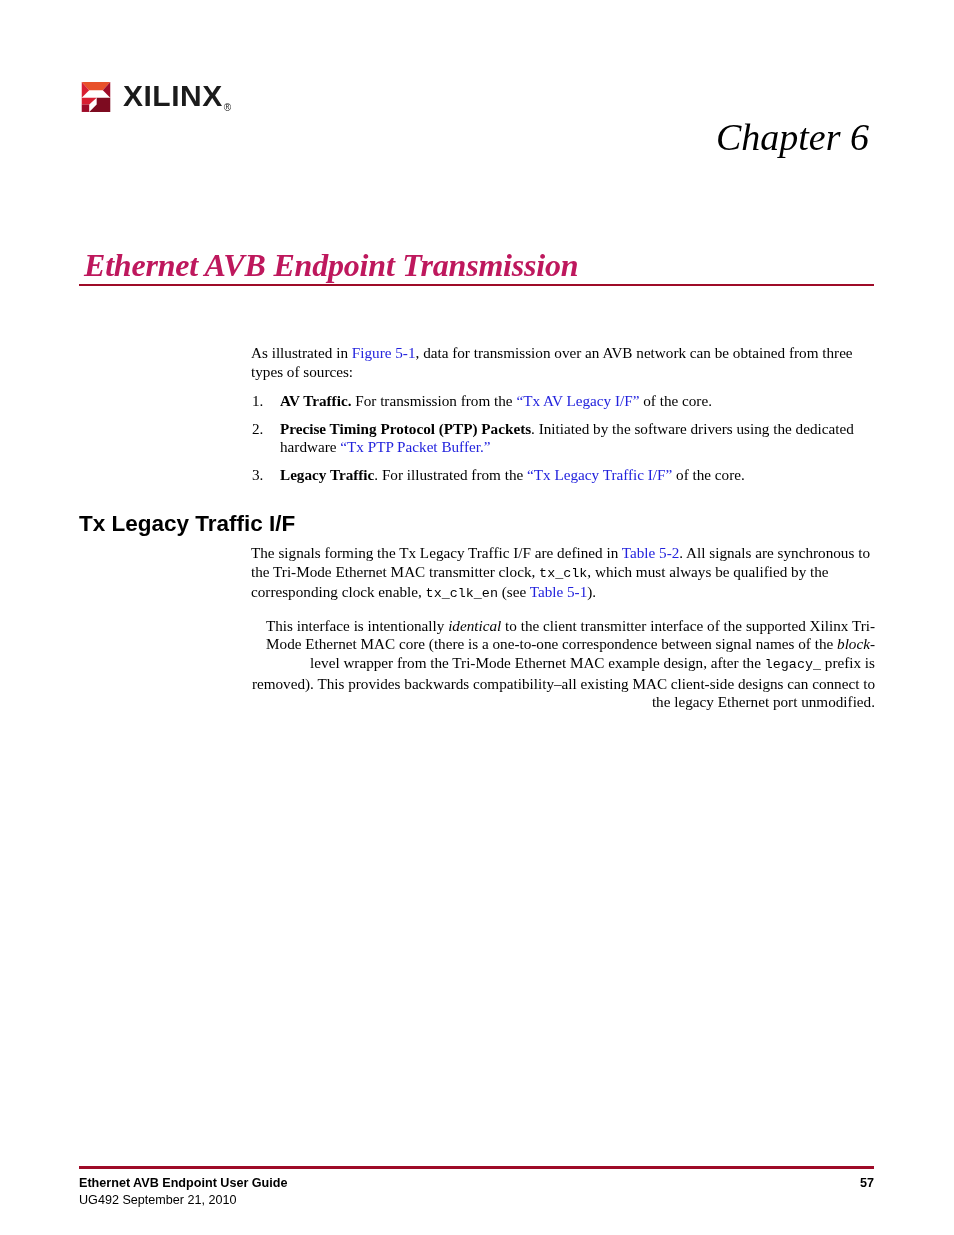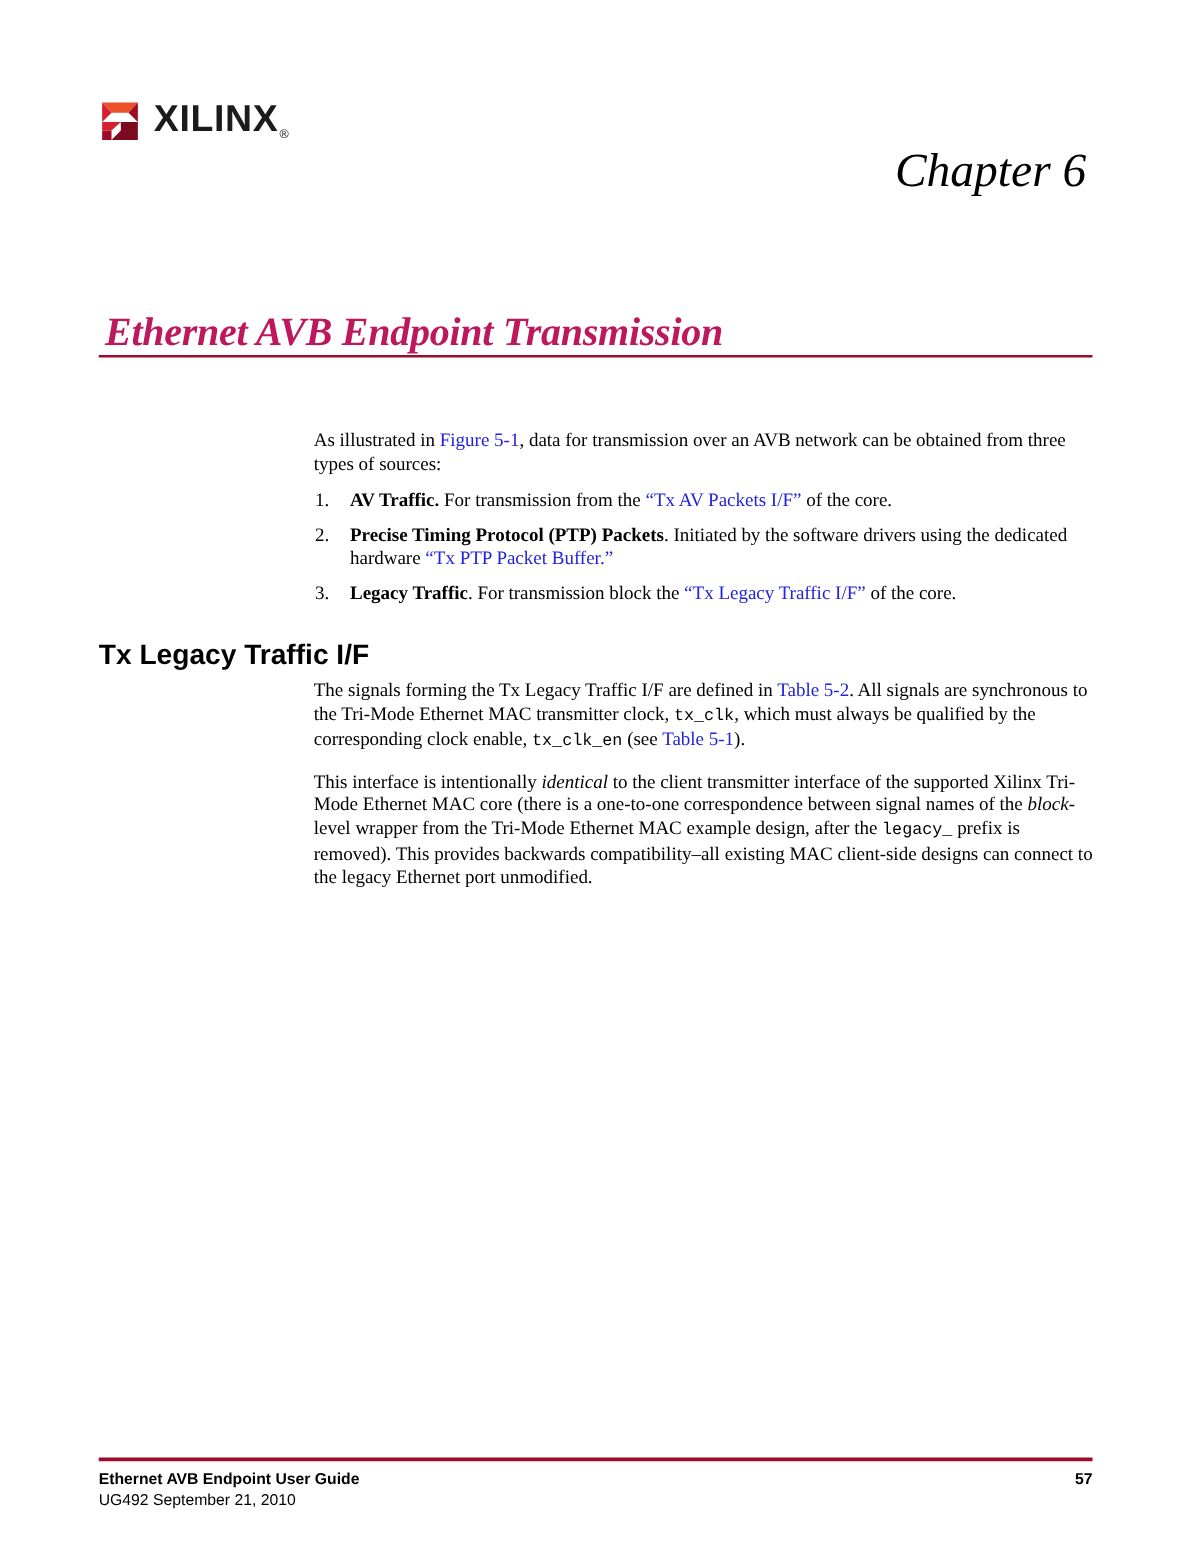--- a/index.html
+++ b/index.html
@@ -93,21 +93,21 @@
     top: 332px;
     width: 622px;
     font-size: 15.2px;
     line-height: 18.6px;
     text-align: left;
   }
   .para {
     margin: 12px 0 9px 0;
   }
   .para.tight { margin-bottom: 6px; }
-  .para.gap-before { margin-top: 13px; }
+  .para.gap-before { margin-top: 13px; text-align: right; }
 
   
   .num-list {
     margin: 11px 0 0 0;
     padding: 0;
     list-style: none;
   }
   .num-list li {
     position: relative;
     padding-left: 29px;
@@ -220,27 +220,27 @@
   <div class="chapter-label">Chapter 6</div>
 
   <h1 class="chapter-title">Ethernet AVB Endpoint Transmission</h1>
   <div class="title-rule"></div>
 
   <div class="body-col">
     <p class="para"><span>As illustrated in </span><span class="xref">Figure 5-1</span><span>, data for transmission over an AVB network can be obtained from three types of sources:</span></p>
 
     <ol class="num-list">
       <li>
-        <span class="num">1.</span><span class="bold">AV Traffic.</span><span> For transmission from the </span><span class="xref">“Tx AV Packets I/F”</span><span> of the core.</span>
+        <span class="num">1.</span><span class="bold">AV Traffic.</span><span> For transmission from the </span><span class="xref">“Tx AV Legacy I/F”</span><span> of the core.</span>
       </li>
       <li>
         <span class="num">2.</span><span class="bold">Precise Timing Protocol (PTP) Packets</span><span>. Initiated by the software drivers using the dedicated hardware </span><span class="xref">“Tx PTP Packet Buffer.”</span><span></span>
       </li>
       <li>
-        <span class="num">3.</span><span class="bold">Legacy Traffic</span><span>. For transmission block the </span><span class="xref">“Tx Legacy Traffic I/F”</span><span> of the core.</span>
+        <span class="num">3.</span><span class="bold">Legacy Traffic</span><span>. For illustrated from the </span><span class="xref">“Tx Legacy Traffic I/F”</span><span> of the core.</span>
       </li>
     </ol>
   </div>
 
   <h2 class="section-heading">Tx Legacy Traffic I/F</h2>
 
   <div class="sec-body">
     <p class="para tight"><span>The signals forming the Tx Legacy Traffic I/F are defined in </span><span class="xref">Table 5-2</span><span>. All signals are synchronous to the Tri-Mode Ethernet MAC transmitter clock, </span><span class="mono">tx_clk</span><span>, which must always be qualified by the corresponding clock enable, </span><span class="mono">tx_clk_en</span><span> (see </span><span class="xref">Table 5-1</span><span>).</span></p>
 
     <p class="para gap-before"><span>This interface is intentionally </span><span class="ital">identical</span><span> to the client transmitter interface of the supported Xilinx Tri-Mode Ethernet MAC core (there is a one-to-one correspondence between signal names of the </span><span class="ital">block</span><span>-level wrapper from the Tri-Mode Ethernet MAC example design, after the </span><span class="mono">legacy_</span><span> prefix is removed). This provides backwards compatibility–all existing MAC client-side designs can connect to the legacy Ethernet port unmodified.</span></p>

